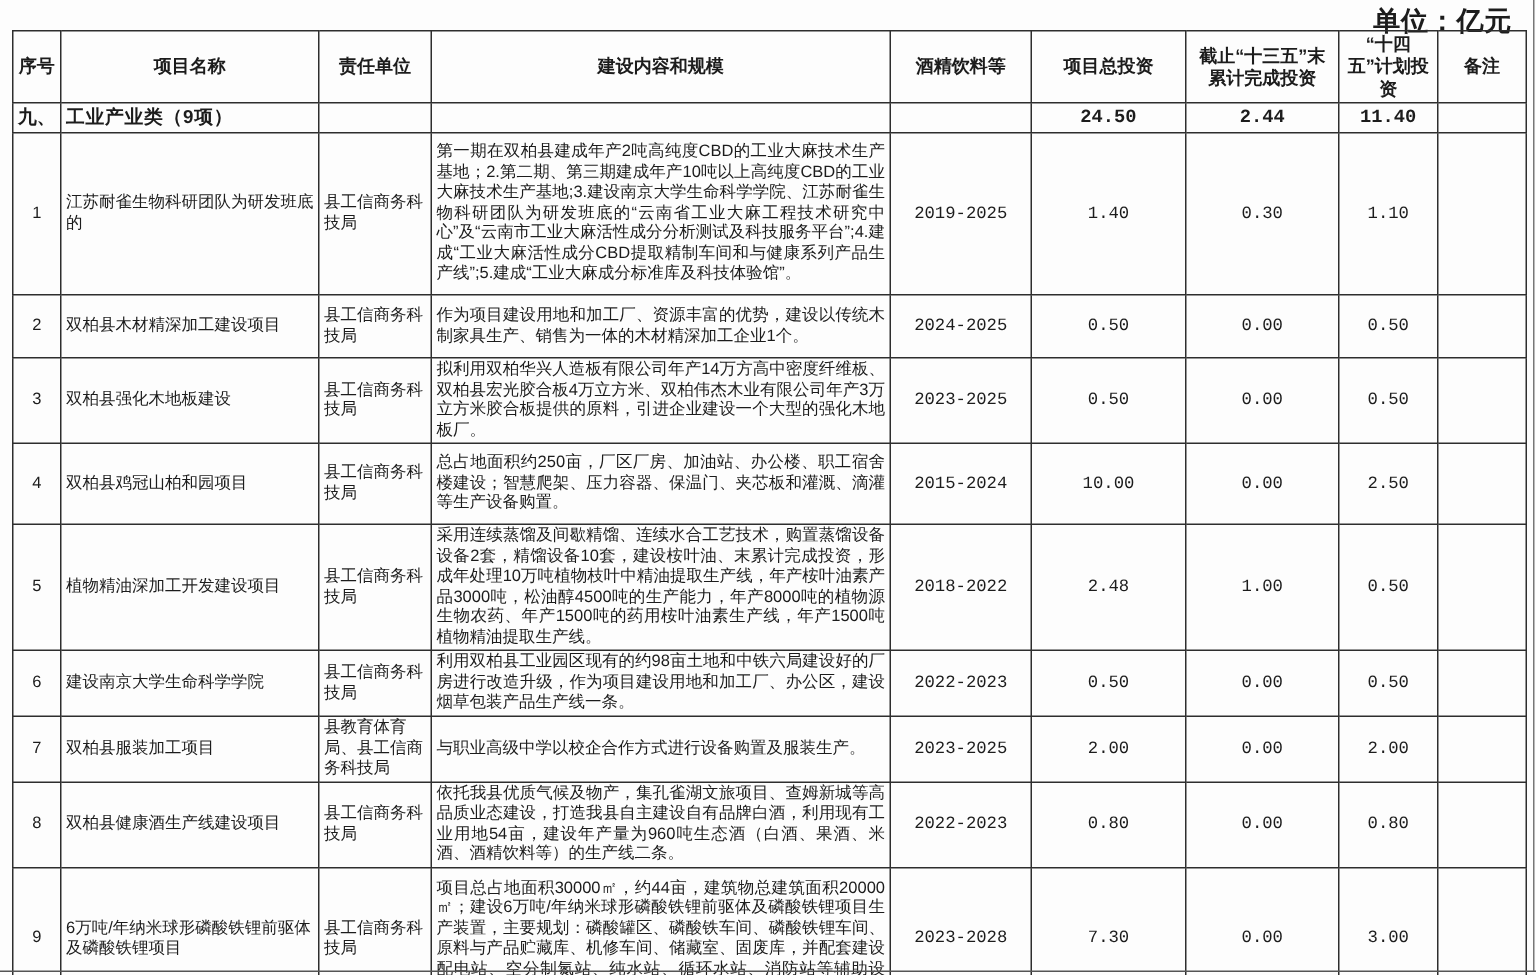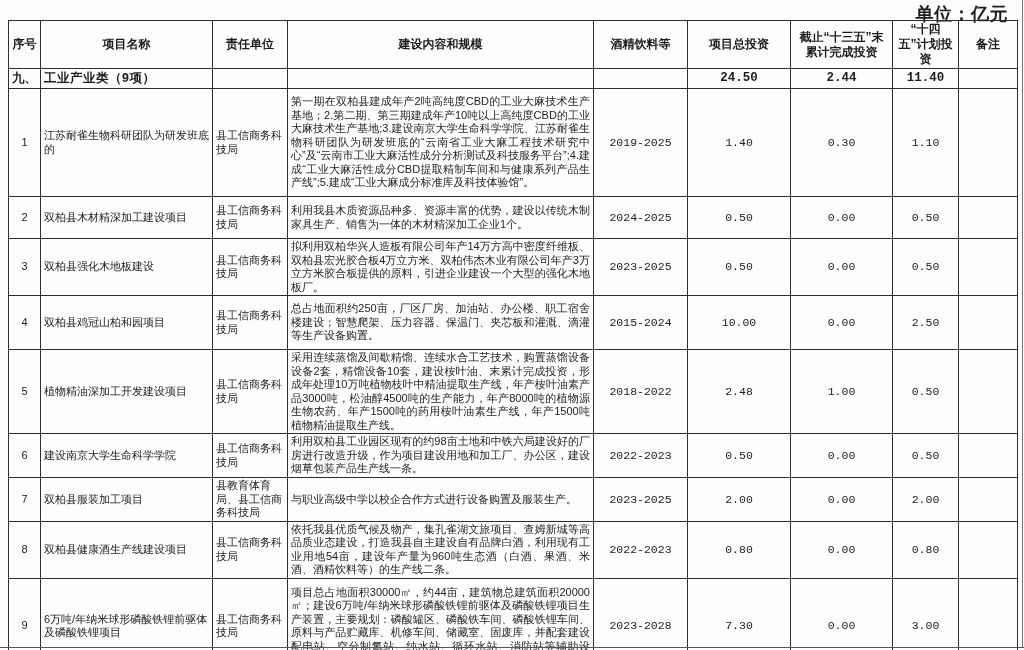--- a/index.html
+++ b/index.html
@@ -104,21 +104,21 @@
         <td class="c-period">2019-2025</td>
         <td class="c-total">1.40</td>
         <td class="c-completed">0.30</td>
         <td class="c-planned">1.10</td>
         <td class="c-remark"></td>
       </tr>
       <tr style="height: 42px;">
         <td class="c-seq">2</td>
         <td class="c-name">双柏县木材精深加工建设项目</td>
         <td class="c-unit">县工信商务科技局</td>
-        <td class="c-content">利用我县木质资源品种多、资源丰富的优势，建设以传统木制家具生产、销售为一体的木材精深加工企业1个。</td>
+        <td class="c-content">作为项目建设用地和加工厂、资源丰富的优势，建设以传统木制家具生产、销售为一体的木材精深加工企业1个。</td>
         <td class="c-period">2024-2025</td>
         <td class="c-total">0.50</td>
         <td class="c-completed">0.00</td>
         <td class="c-planned">0.50</td>
         <td class="c-remark"></td>
       </tr>
       <tr style="height: 56px;">
         <td class="c-seq">3</td>
         <td class="c-name">双柏县强化木地板建设</td>
         <td class="c-unit">县工信商务科技局</td>

